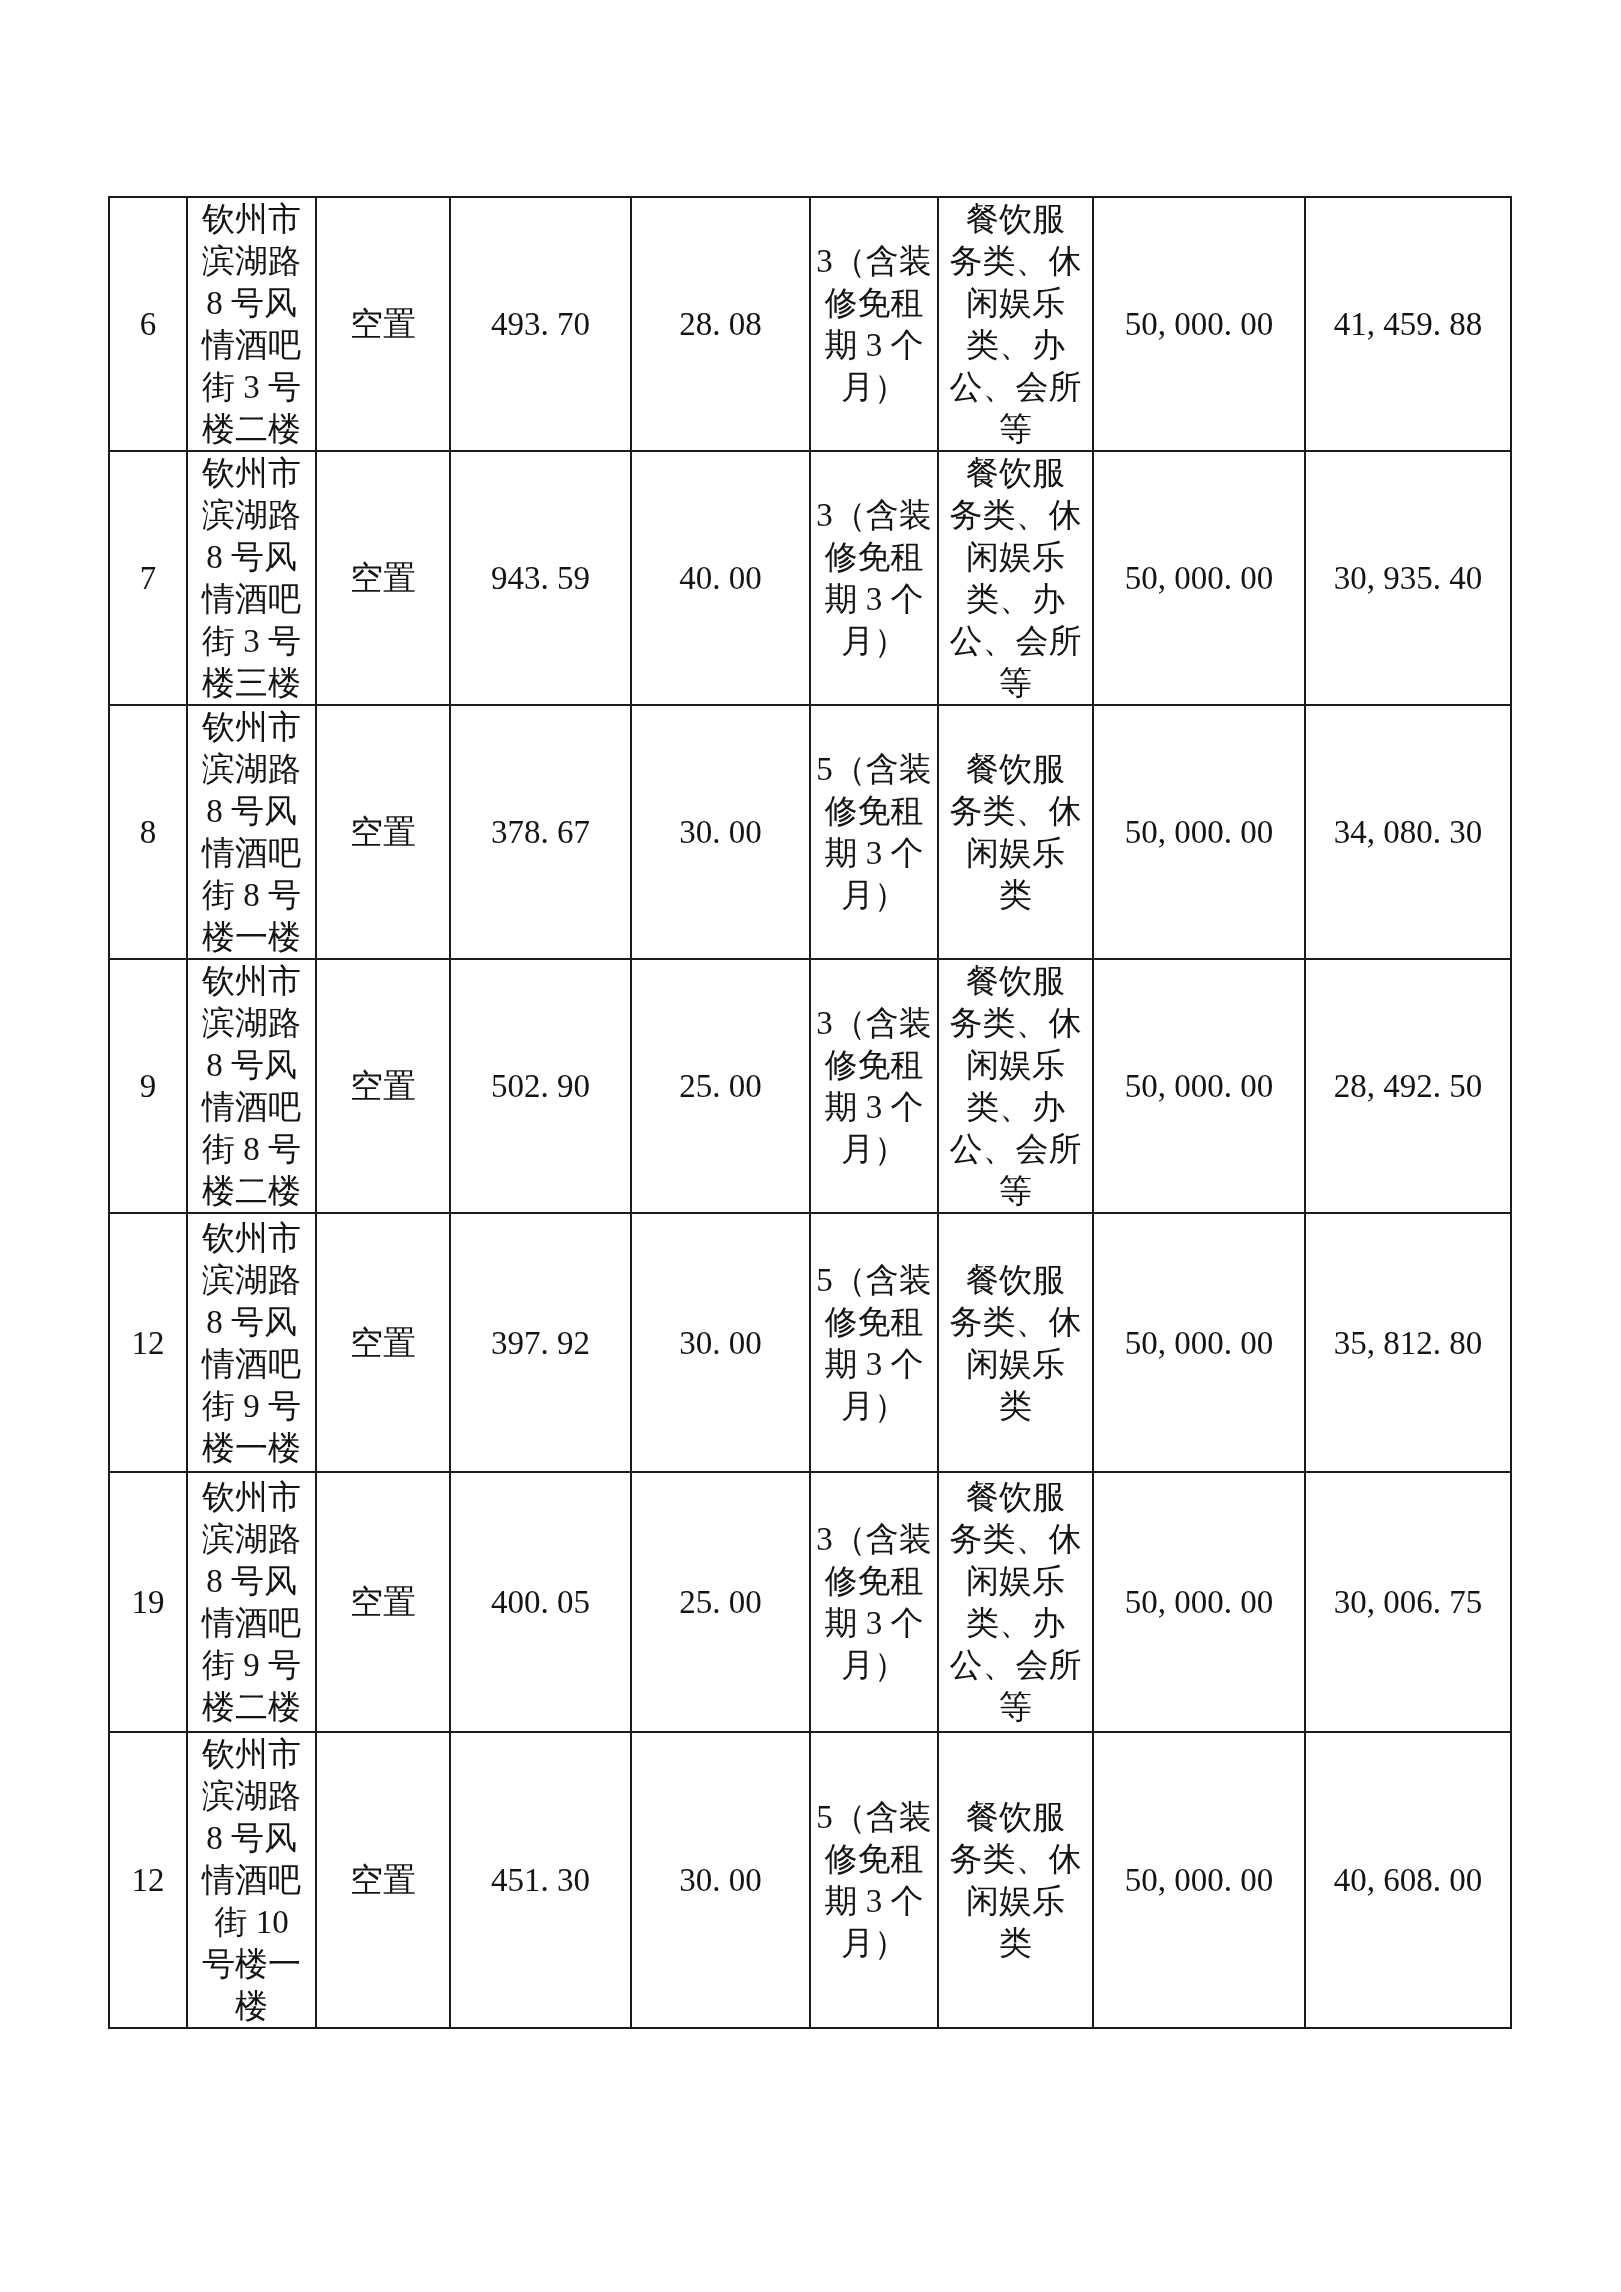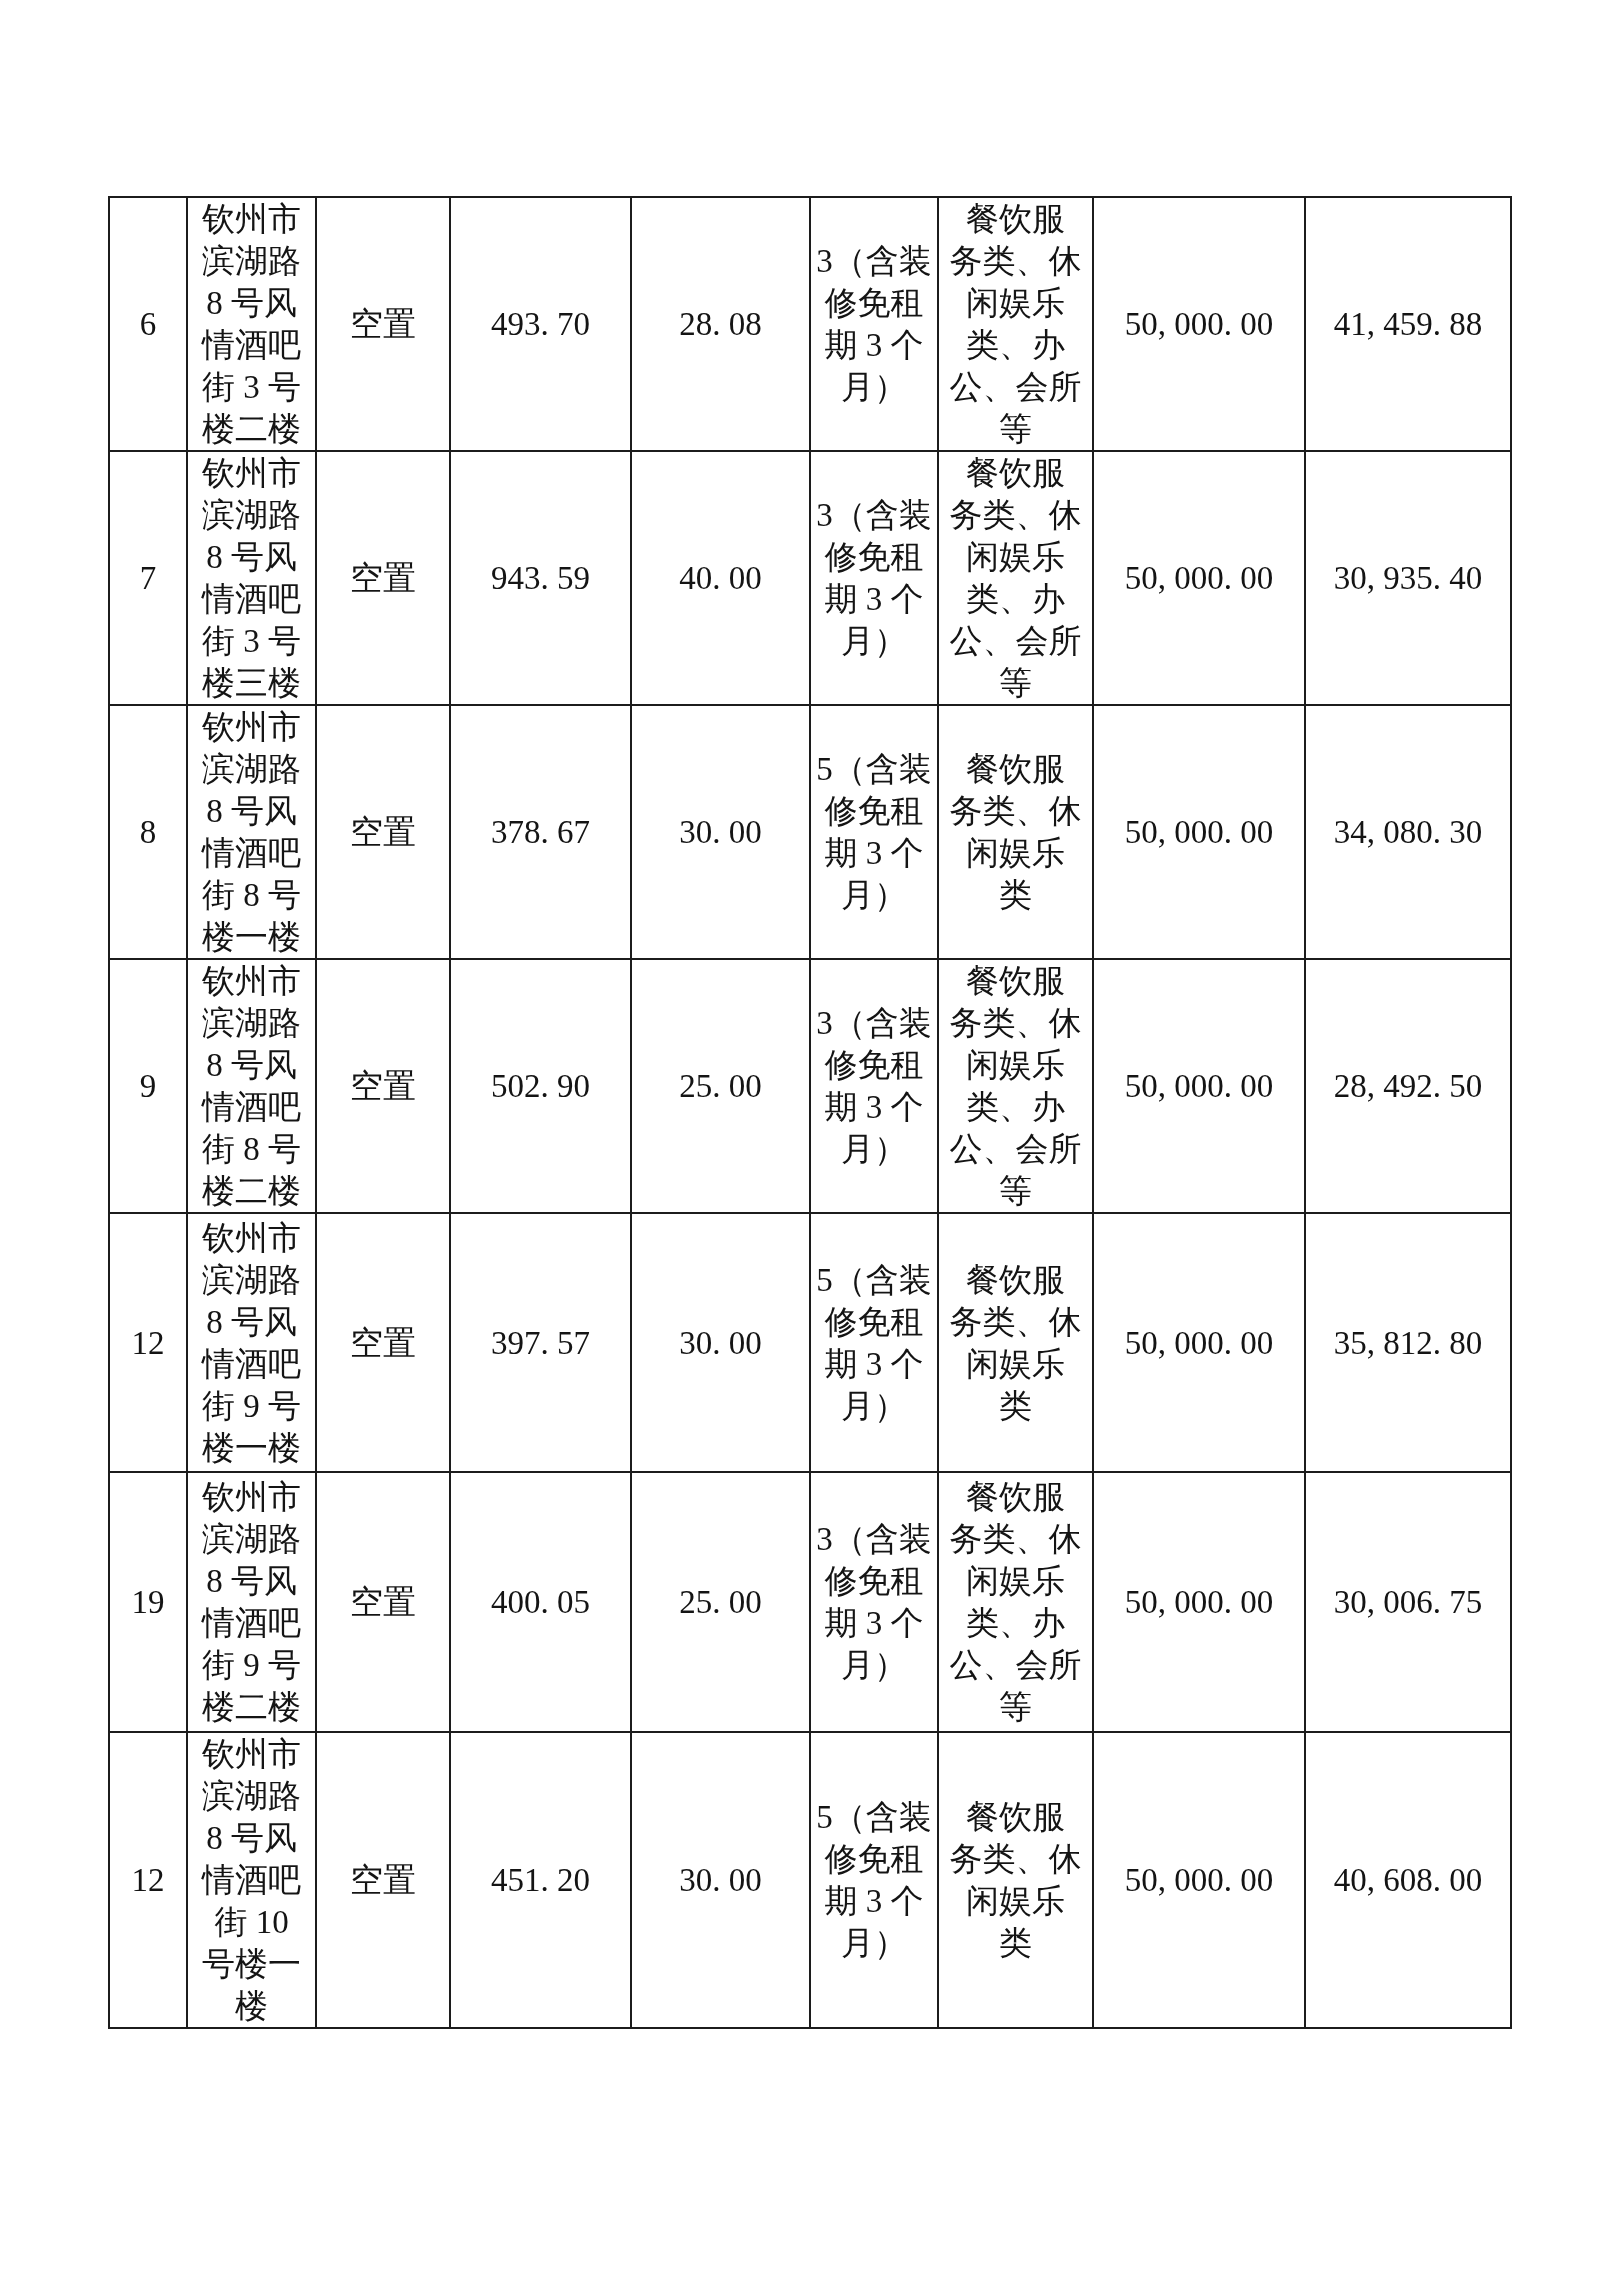--- a/index.html
+++ b/index.html
@@ -167,21 +167,21 @@
       </tr>
       <tr class="r5">
         <td>12</td>
         <td>钦州市
 滨湖路
 8 号风
 情酒吧
 街 9 号
 楼一楼</td>
         <td>空置</td>
-        <td>397. 57</td>
+        <td>397. 92</td>
         <td>30. 00</td>
         <td>5（含装
 修免租
 期 3 个
 月）</td>
         <td>餐饮服
 务类、休
 闲娱乐
 类</td>
         <td>50, 000. 00</td>
@@ -214,21 +214,21 @@
       <tr class="r7">
         <td>12</td>
         <td>钦州市
 滨湖路
 8 号风
 情酒吧
 街 10
 号楼一
 楼</td>
         <td>空置</td>
-        <td>451. 20</td>
+        <td>451. 30</td>
         <td>30. 00</td>
         <td>5（含装
 修免租
 期 3 个
 月）</td>
         <td>餐饮服
 务类、休
 闲娱乐
 类</td>
         <td>50, 000. 00</td>

